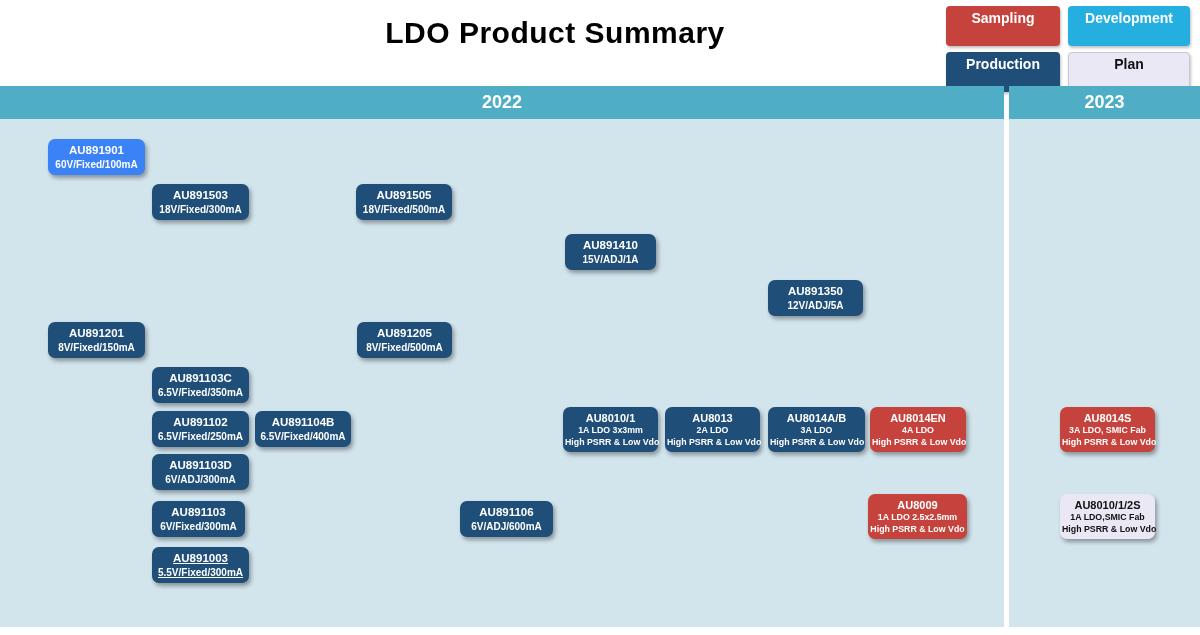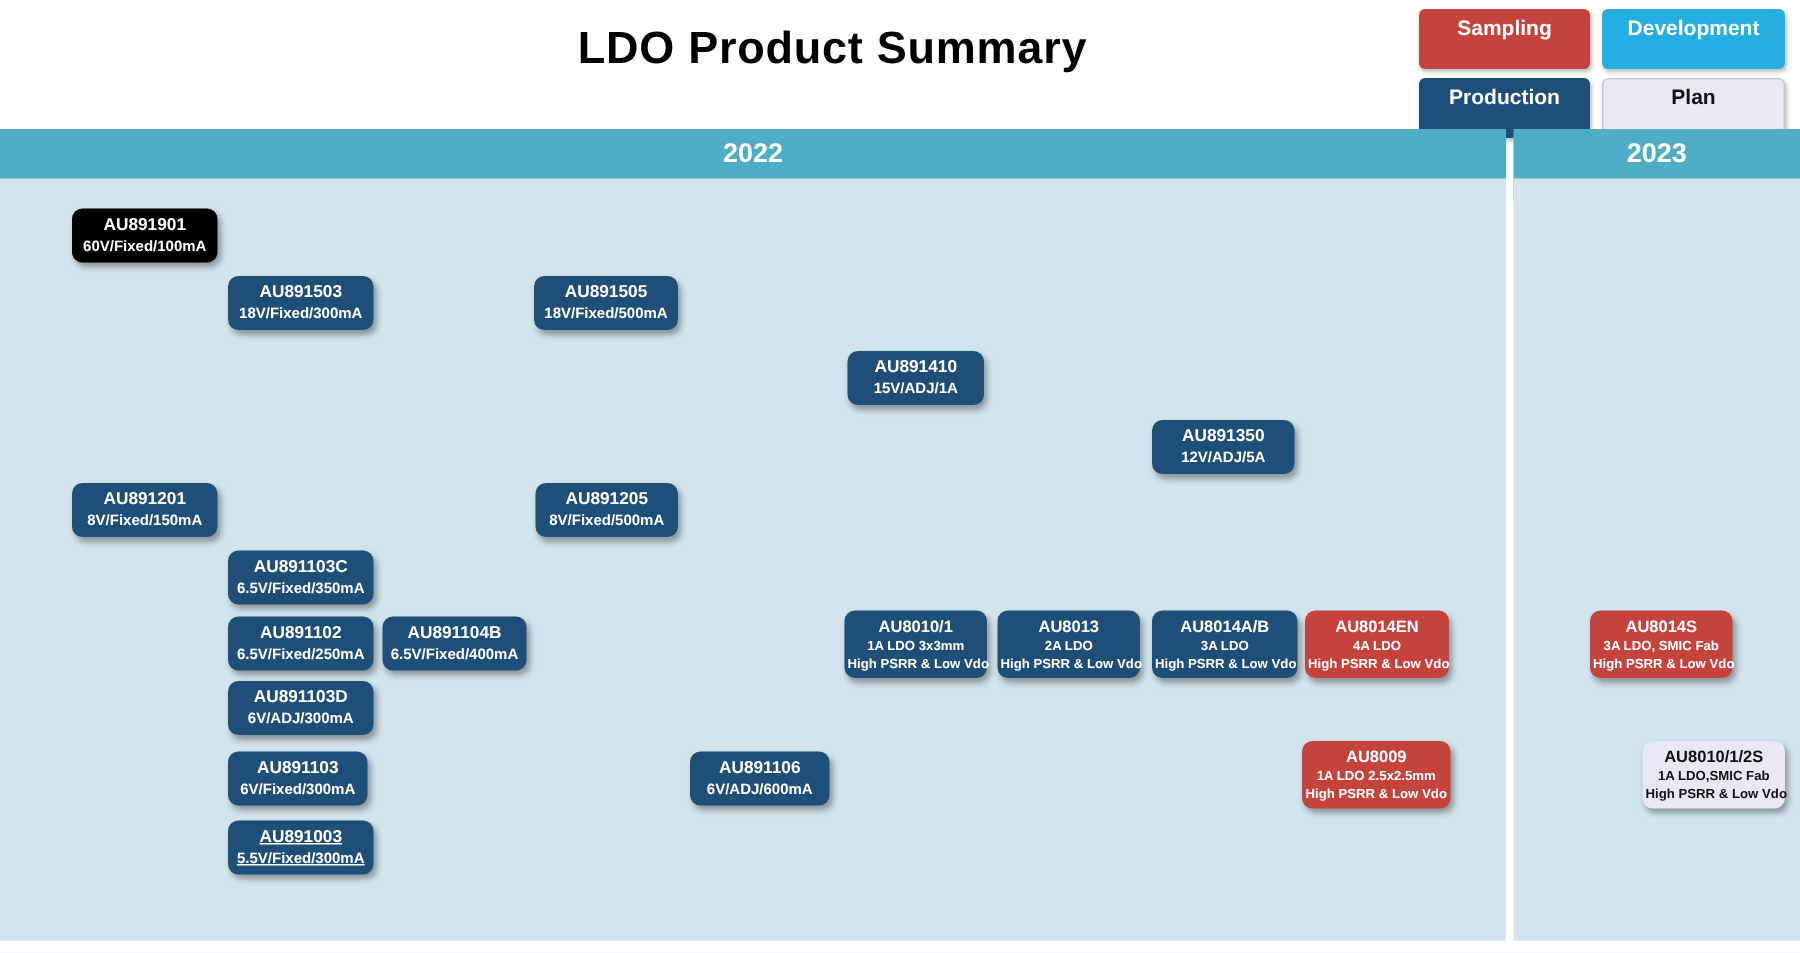--- a/index.html
+++ b/index.html
@@ -81,21 +81,21 @@
     <div class="year-cell year-2022" style="background: rgb(79, 174, 198);">2022</div>
     <div class="year-cell year-2023" style="background: rgb(79, 174, 198);">2023</div>
   </div>
 
   <div class="board">
     <div class="board-bg board-bg-2022" style="background: rgb(210, 228, 236);"></div>
     <div class="board-bg board-bg-2023" style="background: rgb(210, 228, 236);"></div>
   </div>
 
   <div class="products-layer">
-      <div class="product" data-status="production" style="left: 48px; top: 139px; width: 97px; height: 36px; background: #000000; color: rgb(255, 255, 255);">
+      <div class="product" data-status="production" style="left: 48px; top: 139px; width: 97px; height: 36px; background: #3b82f6; color: rgb(255, 255, 255);">
         <div class="p-name">AU891901</div>
         <div class="p-spec">60V/Fixed/100mA</div>
       </div>
       <div class="product" data-status="production" style="left: 152px; top: 184px; width: 97px; height: 36px; background: rgb(31, 78, 121); color: rgb(255, 255, 255);">
         <div class="p-name">AU891503</div>
         <div class="p-spec">18V/Fixed/300mA</div>
       </div>
       <div class="product" data-status="production" style="left: 356px; top: 184px; width: 96px; height: 36px; background: rgb(31, 78, 121); color: rgb(255, 255, 255);">
         <div class="p-name">AU891505</div>
         <div class="p-spec">18V/Fixed/500mA</div>
@@ -163,21 +163,21 @@
       </div>
       <div class="product" data-status="production" style="left: 460px; top: 501px; width: 93px; height: 36px; background: rgb(31, 78, 121); color: rgb(255, 255, 255);">
         <div class="p-name">AU891106</div>
         <div class="p-spec">6V/ADJ/600mA</div>
       </div>
       <div class="product three" data-status="sampling" style="left: 868px; top: 494px; width: 99px; height: 45px; background: rgb(197, 67, 60); color: rgb(255, 255, 255);">
         <div class="p-name">AU8009</div>
         <div class="p-spec">1A LDO 2.5x2.5mm</div>
         <div class="p-spec">High PSRR &amp; Low Vdo</div>
       </div>
-      <div class="product three" data-status="plan" style="left: 1060px; top: 494px; width: 95px; height: 45px; background: rgb(233, 232, 244); color: rgb(17, 17, 17); margin-left: 35px;">
+      <div class="product three" data-status="plan" style="left: 1060px; top: 494px; width: 95px; height: 45px; background: rgb(233, 232, 244); color: rgb(17, 17, 17);">
         <div class="p-name">AU8010/1/2S</div>
         <div class="p-spec">1A LDO,SMIC Fab</div>
         <div class="p-spec">High PSRR &amp; Low Vdo</div>
       </div>
       <div class="product" data-status="production" style="left: 152px; top: 547px; width: 97px; height: 36px; background: rgb(31, 78, 121); color: rgb(255, 255, 255); text-decoration: underline;">
         <div class="p-name">AU891003</div>
         <div class="p-spec">5.5V/Fixed/300mA</div>
       </div>
     </div>
 

